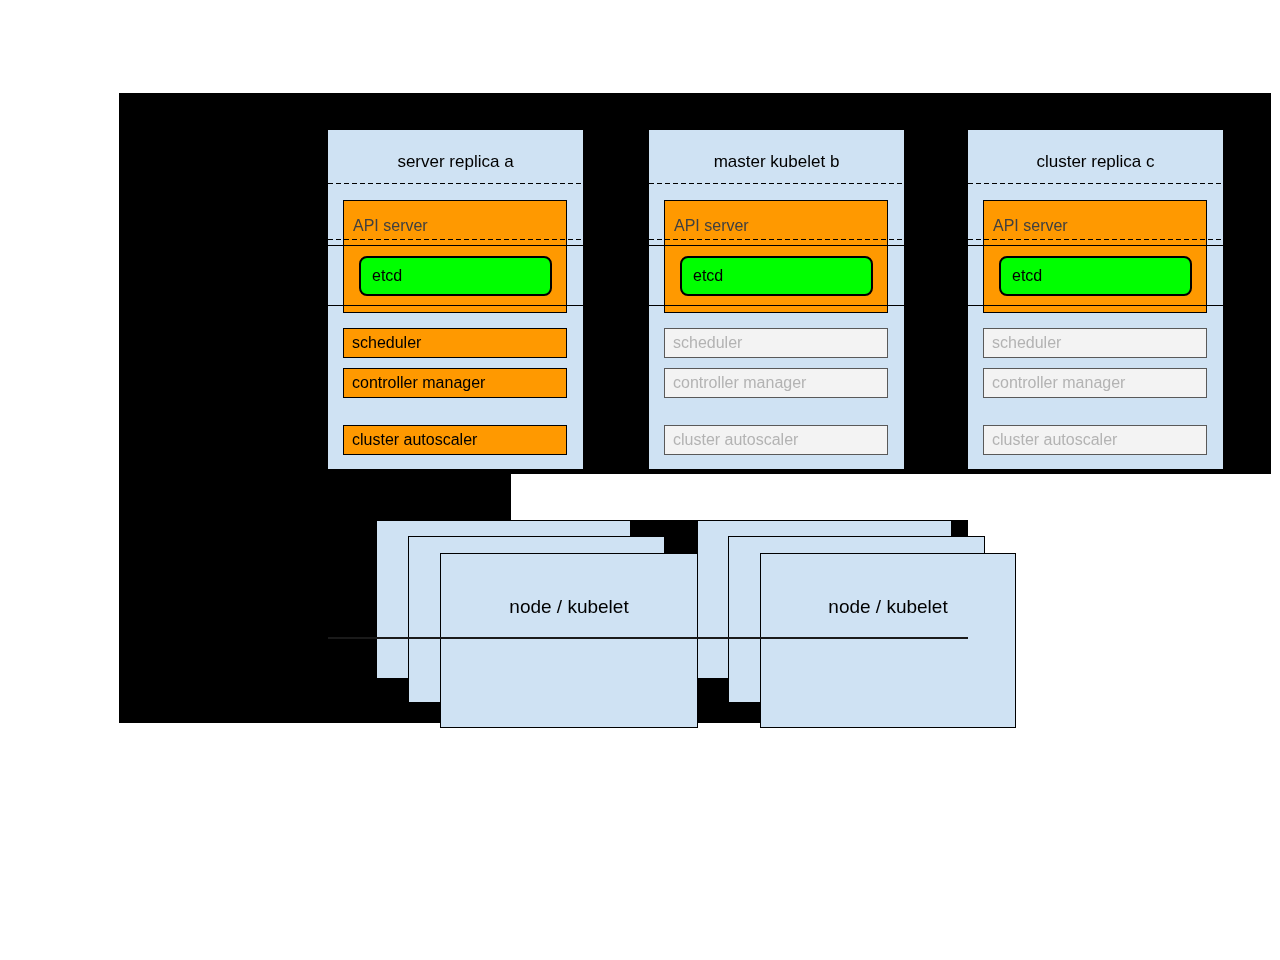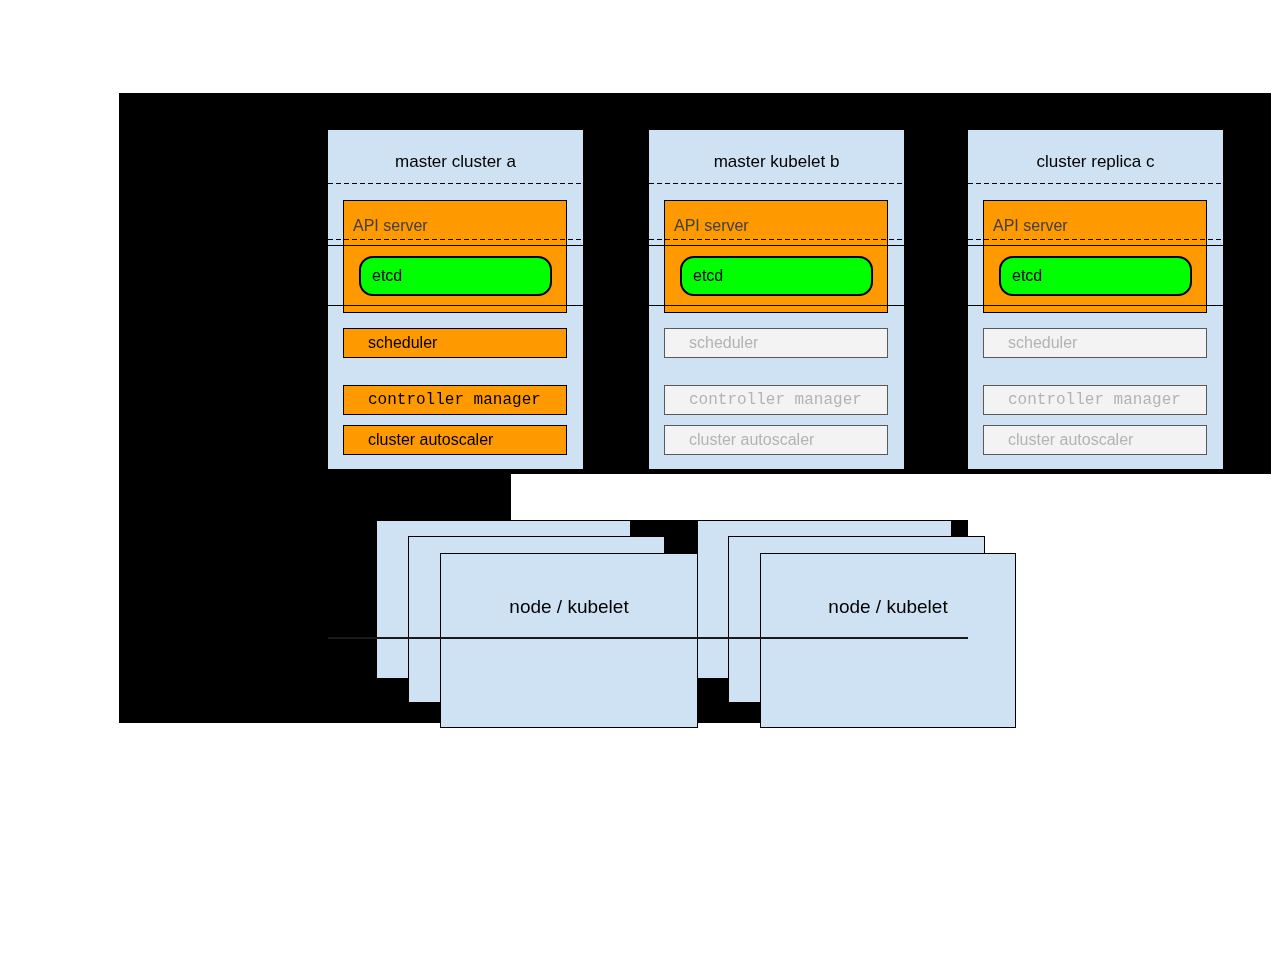--- a/index.html
+++ b/index.html
@@ -38,32 +38,32 @@
   .l4{top:175px;}
   .api-box{
     position:absolute;left:15px;top:70px;width:224px;height:113px;
     background:#ff9900;border:1px solid #000;box-sizing:border-box;z-index:3;
   }
   .api-label{
     padding:16px 0 0 9px;font-size:16px;line-height:18px;color:#404040;
   }
   .etcd-box{
     position:absolute;left:31px;top:126px;width:193px;height:40px;
-    background:#00ff00;border:2px solid #000;border-radius:14px;
+    background:#00ff00;border:2px solid #000;border-radius:8px;
     box-sizing:border-box;z-index:5;
     display:flex;align-items:center;
   }
   .etcd-label{padding-left:11px;font-size:16px;color:#000;}
   .comp{
     position:absolute;left:15px;width:224px;height:30px;
     box-sizing:border-box;display:flex;align-items:center;
-    padding-left:24px;font-size:16px;z-index:3;
+    padding-left:8px;font-size:16px;z-index:3;
   }
   .c1{top:198px;}
-  .c2{top:255px;font-family:Liberation Mono, monospace;}
+  .c2{top:238px;}
   .c3{top:295px;}
   .comp.active{background:#ff9900;border:1px solid #000;color:#000;}
   .comp.inactive{background:#f3f3f3;border:1px solid #595959;color:#b3b3b3;}
 
   
   .node-box{
     position:absolute;background:#cfe2f3;border:1px solid #000;
     box-sizing:border-box;
     margin-left:48px;
   }
@@ -85,21 +85,21 @@
 </head>
 <body>
 
 <div>
 
   <div class="black-rect" id="bk-top"></div>
   <div class="black-rect" id="bk-left"></div>
   <div class="black-rect" id="bk-nodes"></div>
 
   <div class="master pos-a">
-    <div class="m-title">master cluster a</div>
+    <div class="m-title">server replica a</div>
     <div class="hdash l1"></div>
     <div class="api-box">
       <div class="api-label">API server</div>
     </div>
     <div class="hdash l2"></div>
     <div class="hsolid l3"></div>
     <div class="hsolid l4"></div>
     <div class="etcd-box">
       <span class="etcd-label">etcd</span>
     </div>

